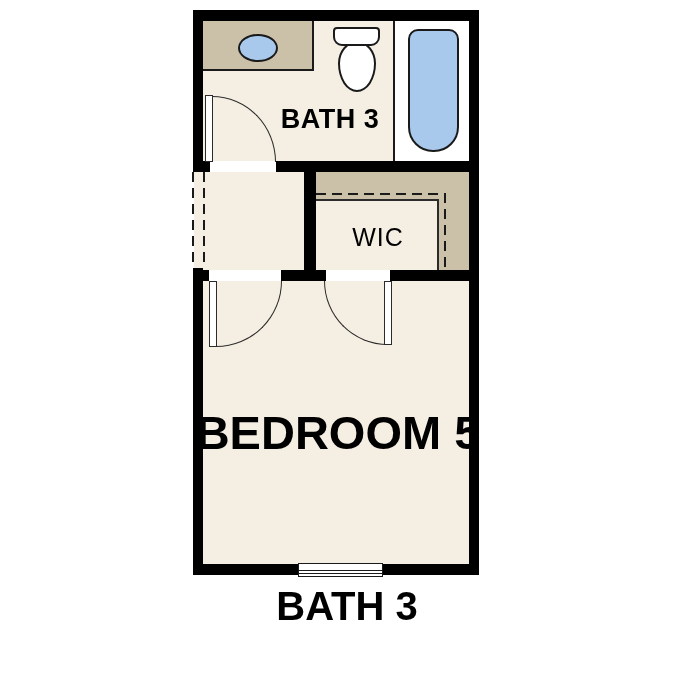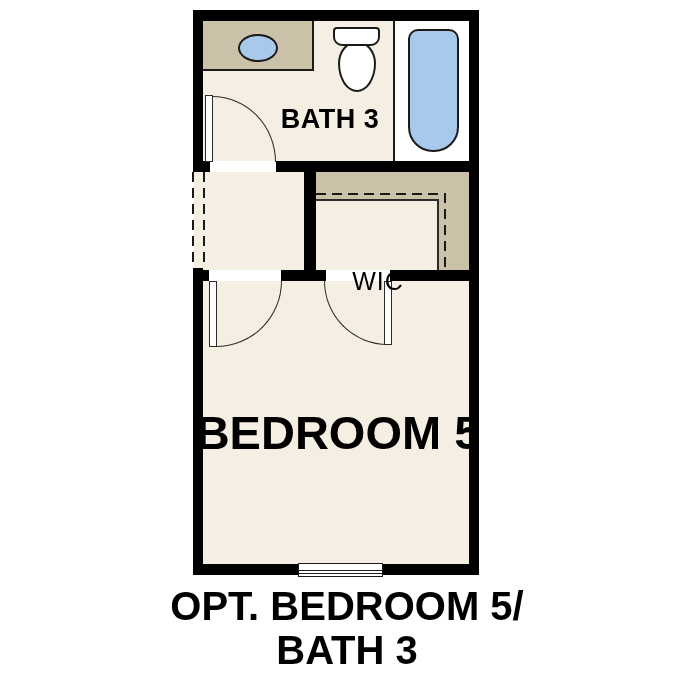--- a/index.html
+++ b/index.html
@@ -9,21 +9,21 @@
     --color-wall:#000000;--color-floor:#f5efe3;--color-shelf:#cbc0a8;
     --color-fixture:#a9c9ec;--color-line:#1a1a1a;--color-text:#000000;
   }
   .abs{position:absolute;}
   .wall{position:absolute;background:var(--color-wall);}
   .floor{position:absolute;background:var(--color-floor);}
   .whitezone{position:absolute;background:#ffffff;}
   .shelf{position:absolute;background:var(--color-shelf);}
   .label{position:absolute;transform:translate(-50%,-50%);color:var(--color-text);white-space:nowrap;}
   .label-bath{font-size:27px;font-weight:bold;letter-spacing:0.5px;}
-  .label-wic{font-size:25px;font-weight:normal;letter-spacing:1px;margin-top:44px;}
+  .label-wic{font-size:25px;font-weight:normal;letter-spacing:1px;}
   .label-bedroom{font-size:47px;font-weight:bold;}
   .caption{
     position:absolute;left:347px;top:584px;transform:translateX(-50%);
     text-align:center;font-size:40px;font-weight:bold;line-height:44px;
     color:var(--color-text);white-space:nowrap;
   }
   
   .dash-v{position:absolute;width:2px;background:repeating-linear-gradient(180deg,var(--color-line) 0 10px,transparent 10px 16px);}
   .dash-h{position:absolute;height:2px;background:repeating-linear-gradient(90deg,var(--color-line) 0 10px,transparent 10px 16px);}
   
@@ -92,17 +92,16 @@
   <div class="fixture-white" style="left:298px;top:563px;width:85px;height:14px;border-width:1.5px;">
     <div class="abs" style="left:0;top:6px;width:100%;height:1px;background:var(--color-line);"></div>
     <div class="abs" style="left:0;top:9px;width:100%;height:1px;background:var(--color-line);"></div>
   </div>
 
   <div class="label label-bath" style="left:330px;top:119px;">BATH 3</div>
   <div class="label label-wic" style="left:378px;top:237px;">WIC</div>
   <div class="label label-bedroom" style="left:338px;top:432px;">BEDROOM 5</div>
 
   <div class="caption">
-    <div>OPT. BEDROOM 5/</div>
     <div>BATH 3</div>
   </div>
 
 </div>
 
 </body></html>

